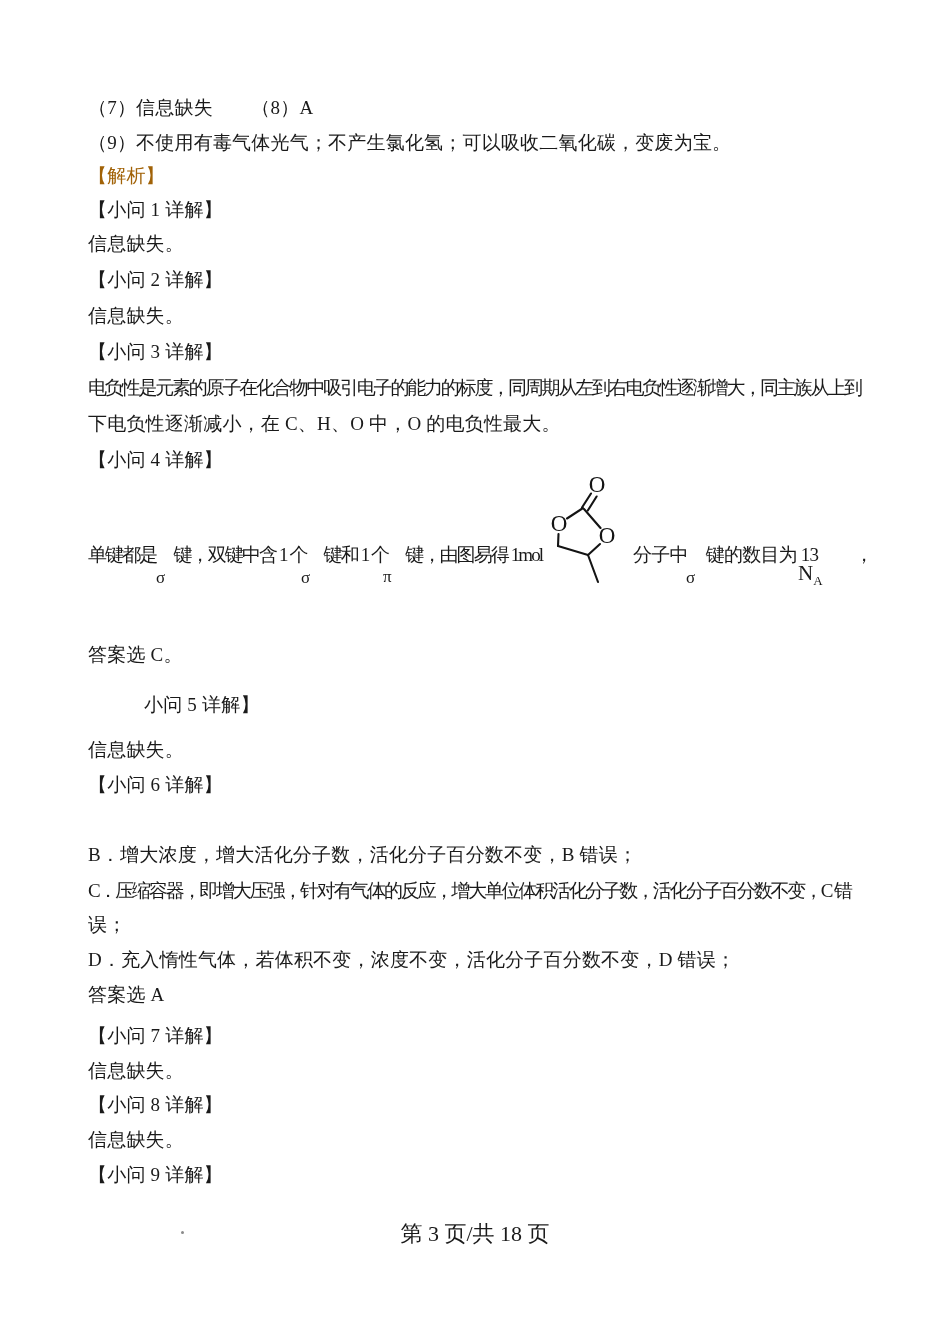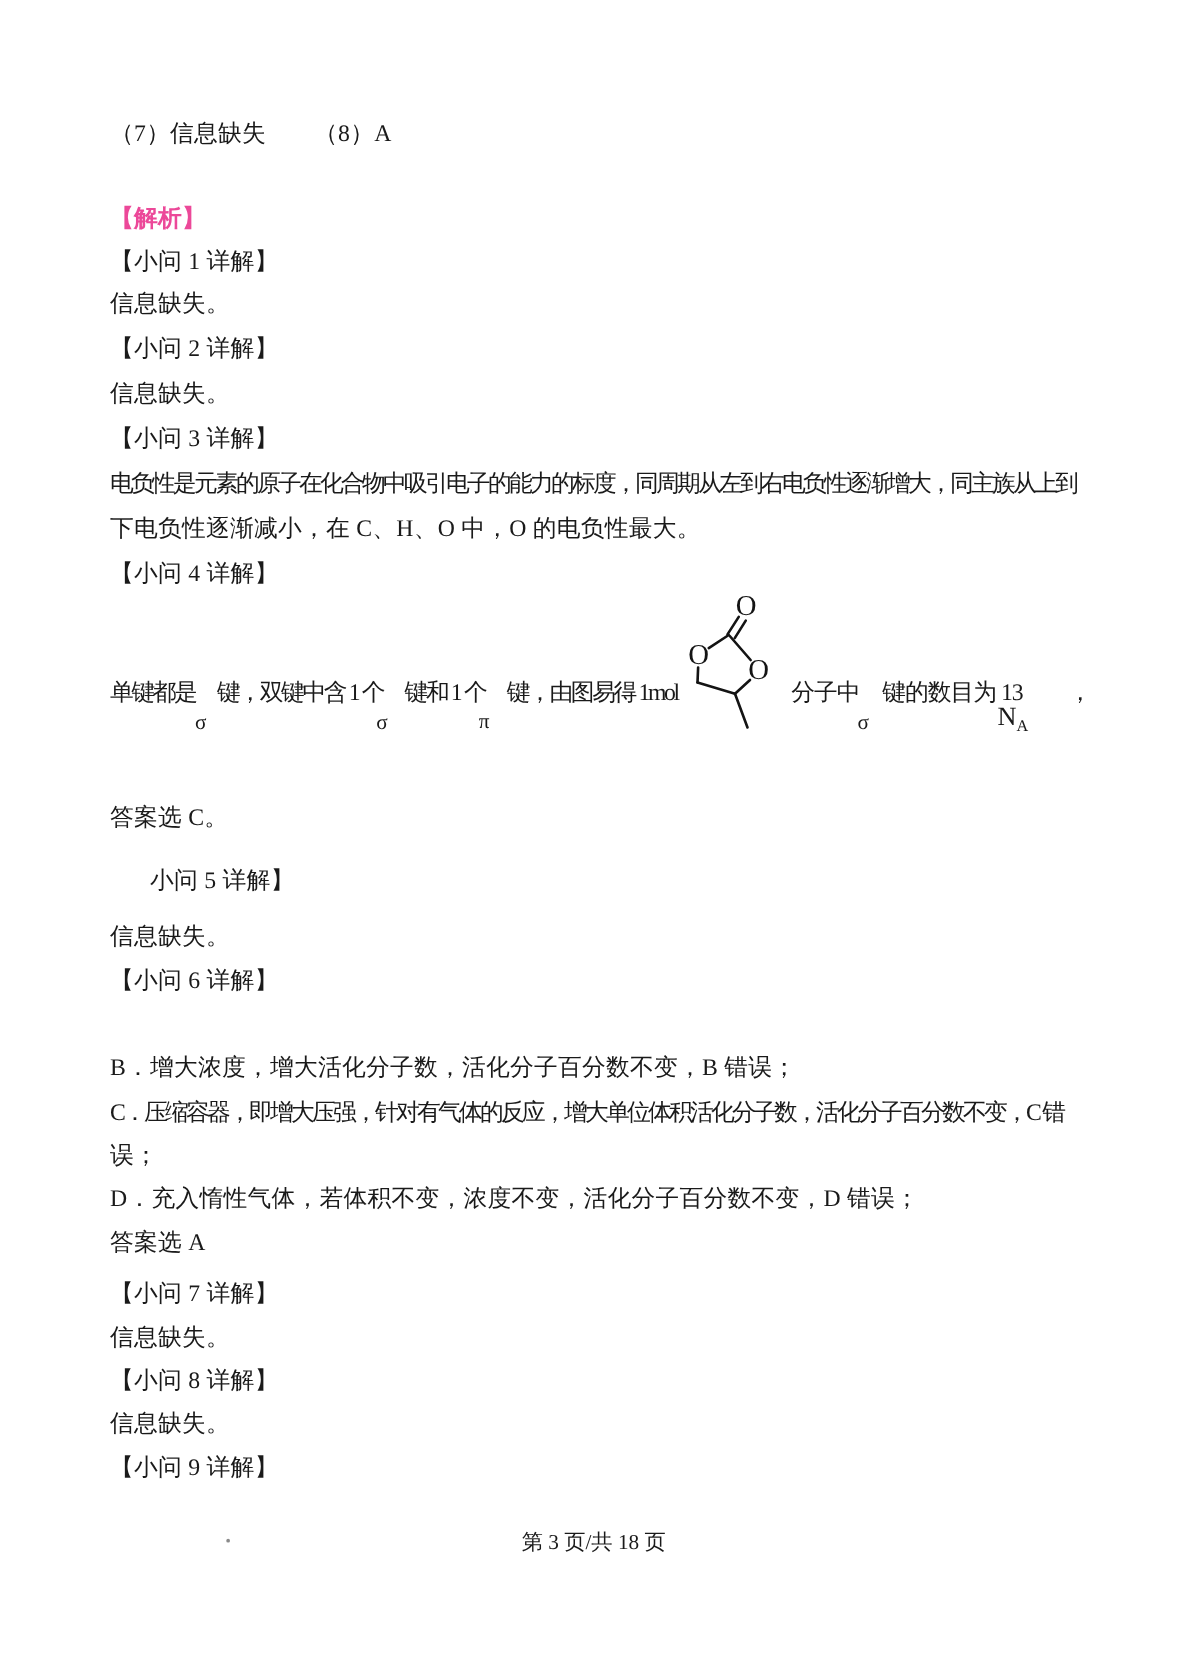--- a/index.html
+++ b/index.html
@@ -5,44 +5,45 @@
   html,body { margin:0; padding:0; background:#ffffff; }
   .page {
     position:relative; width:950px; height:1344px; background:#ffffff;
     font-family:"Liberation Serif","DejaVu Serif",serif;
     color:#1a1a1a; overflow:hidden;
   }
   .ln {
     position:absolute; left:88px; font-size:19px; line-height:23px;
     white-space:pre; letter-spacing:0.2px;
   }
-  .blue { color:#ec4899;font-weight:bold; }
+  .blue { color:#a16207; }
   .tight { letter-spacing:-2.2px; }
   .tight1 { letter-spacing:-1.9px; }
-  .indent { left:120px; }
+  .indent { left:144px; }
   .sym { position:absolute; font-size:17px; line-height:17px; }
   .na { position:absolute; font-size:21px; line-height:21px; }
   .na sub { font-size:13px; }
   .molecule { position:absolute; left:540px; top:458px; }
   .footer {
     position:absolute; left:0; top:1223px; width:950px;
-    text-align:center; font-size:17px; line-height:22px;
+    text-align:center; font-size:22px; line-height:22px;
   }
   .stray-dot {
     position:absolute; left:181px; top:1231px; width:3px; height:3px;
     background:#8a8a8a; border-radius:50%;
   }
   svg text { font-family:"Liberation Serif","DejaVu Serif",serif; }
 </style>
 </head>
 <body>
 
 <div class="page">
 
   <p class="ln" style="top:77px">（7）信息缺失　　（8）A</p>
+  <p class="ln" style="top:112px">（9）不使用有毒气体光气；不产生氯化氢；可以吸收二氧化碳，变废为宝。</p>
 
   <p class="ln blue" style="top:145px">【解析】</p>
 
   <p class="ln" style="top:179px">【小问 1 详解】</p>
   <p class="ln" style="top:213px">信息缺失。</p>
 
   <p class="ln" style="top:249px">【小问 2 详解】</p>
   <p class="ln" style="top:285px">信息缺失。</p>
 
   <p class="ln" style="top:321px">【小问 3 详解】</p>

